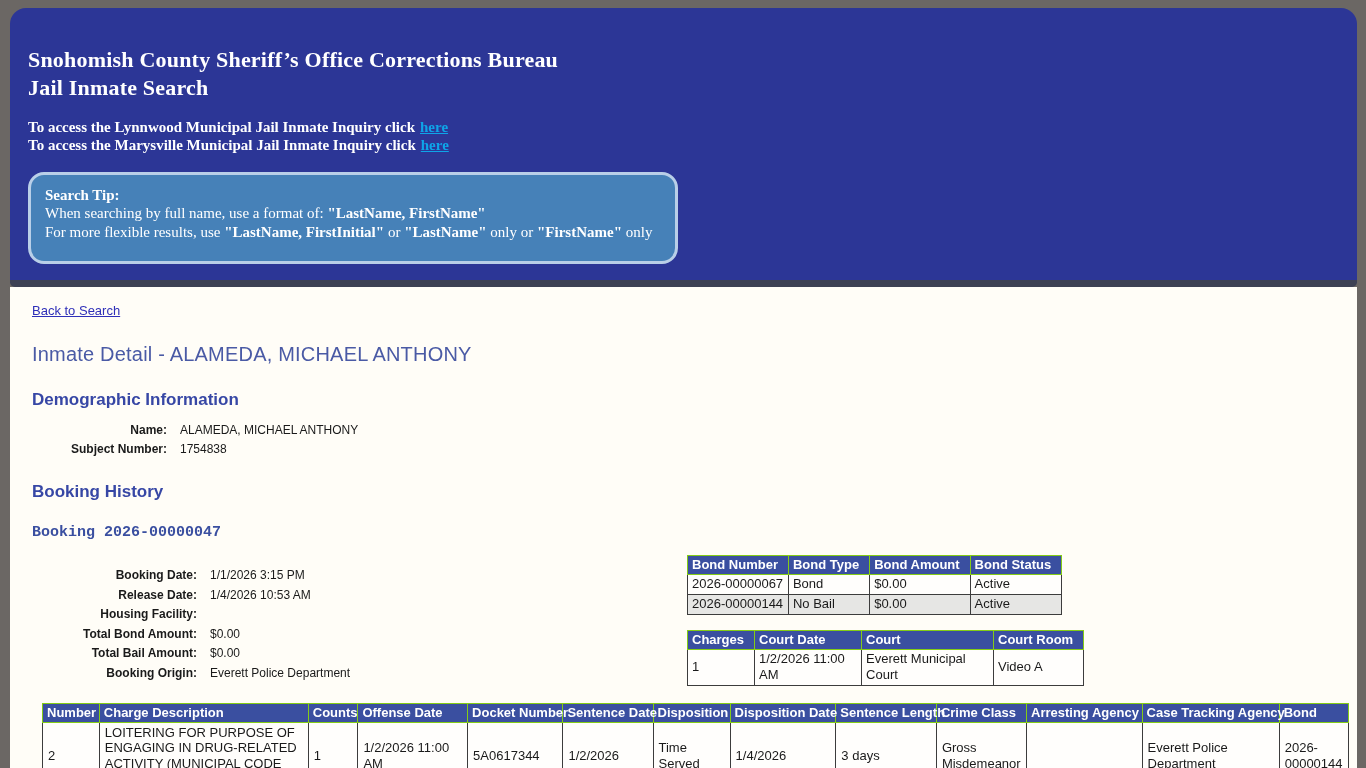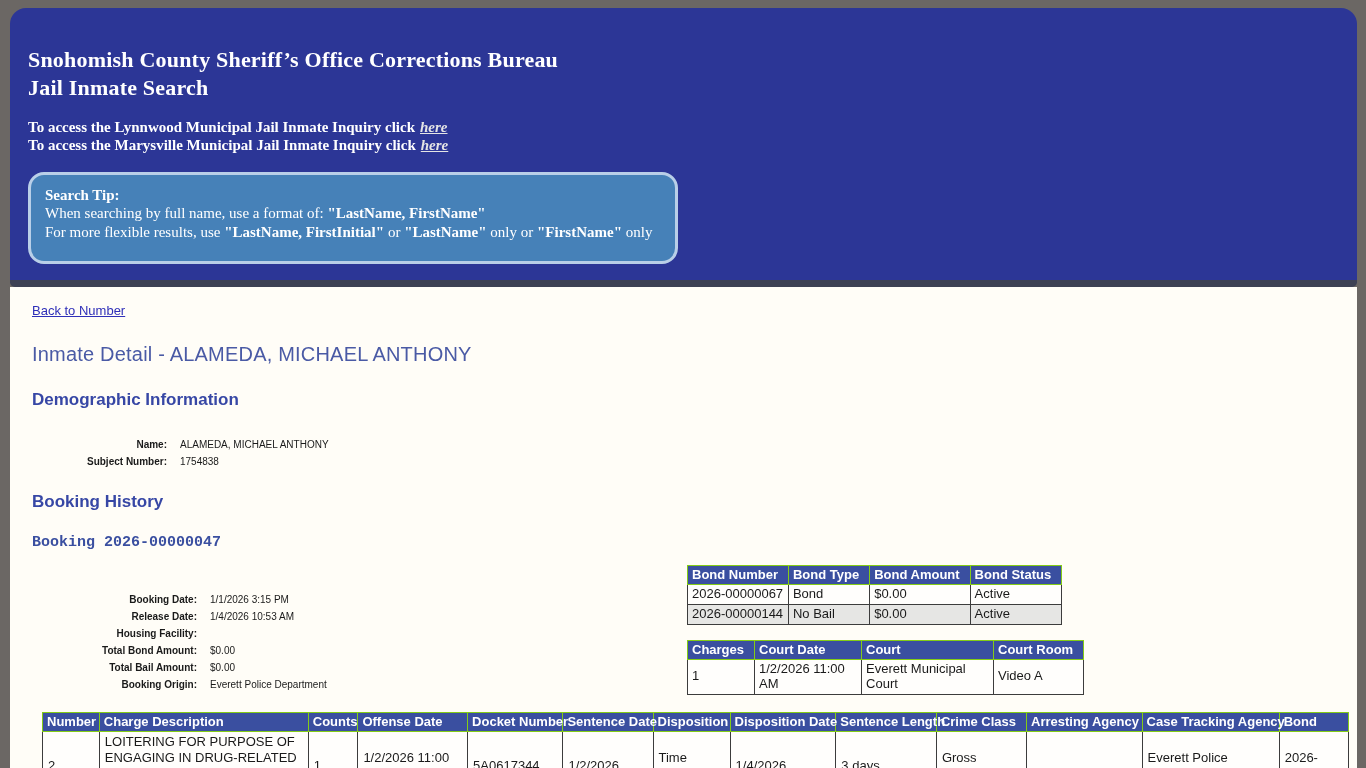--- a/index.html
+++ b/index.html
@@ -16,21 +16,21 @@
     background:#2c3696;
     border-radius:16px 16px 5px 5px;
     padding:38px 24px 16px 18px;
     color:#ffffff;
     font-family:"Liberation Serif", serif;
     border-bottom:7px solid #3d4154;
   }
   .banner-title { font-size:22px; font-weight:bold; margin:0; line-height:1.25; letter-spacing:.2px; }
   .access-lines { margin-top:17px; }
   .access-line { font-weight:bold; font-size:15px; line-height:1.22; }
-  .access-line a { color:#e5e5e5; margin-left:5px;font-style:italic; }
+  .access-line a { color:#0ea5e9; margin-left:5px; }
   .tip-box {
     margin-top:17px;
     width:650px;
     background:#4681b8;
     border:3px solid #b9cfe8;
     border-radius:16px;
     padding:11px 14px 19px 14px;
     font-size:15px;
     line-height:1.25;
   }
@@ -50,21 +50,21 @@
   }
   .section-heading {
     color:#3747a5; font-size:17px; font-weight:bold;
     margin:24px 0 0 0;
   }
   .booking-heading {
     color:#3a4fa0; font-size:15px; font-weight:bold;
     margin:22px 0 0 0;
     font-family:Liberation Mono, monospace;
   }
-  .fields { margin-top:28px; font-size:10px; }
+  .fields { margin-top:13px; font-size:12px; }
   .frow { display:flex; margin-bottom:4px; line-height:1.3; }
   .frow .lab { font-weight:bold; text-align:right; color:#1a1a1a; }
   .frow .val { margin-left:13px; color:#1a1a1a; white-space:pre; }
   .demo .lab { width:135px; }
   .bkg .lab  { width:165px; }
 
   .booking-flex { display:flex; align-items:flex-end; margin-top:14px; }
   .bk-left { width:655px; flex:none; }
   .bk-right { flex:none; }
 
@@ -114,21 +114,21 @@
         <span>When searching by full name, use a format of: </span><b>"LastName, FirstName"</b>
       </div>
       <div>
         <span>For more flexible results, use </span><b>"LastName, FirstInitial"</b><span> or </span><b>"LastName"</b><span> only or </span><b>"FirstName"</b><span> only</span>
       </div>
     </div>
   </div>
 
   <div class="content">
 
-    <a href="#" class="back-link">Back to Number</a>
+    <a href="#" class="back-link">Back to Search</a>
 
     <div class="page-title">Inmate Detail - ALAMEDA, MICHAEL ANTHONY</div>
 
     <div class="section-heading">Demographic Information</div>
 
     <div class="fields demo">
       <div class="frow">
         <span class="lab">Name:</span>
         <span class="val">ALAMEDA, MICHAEL ANTHONY</span>
       </div>

